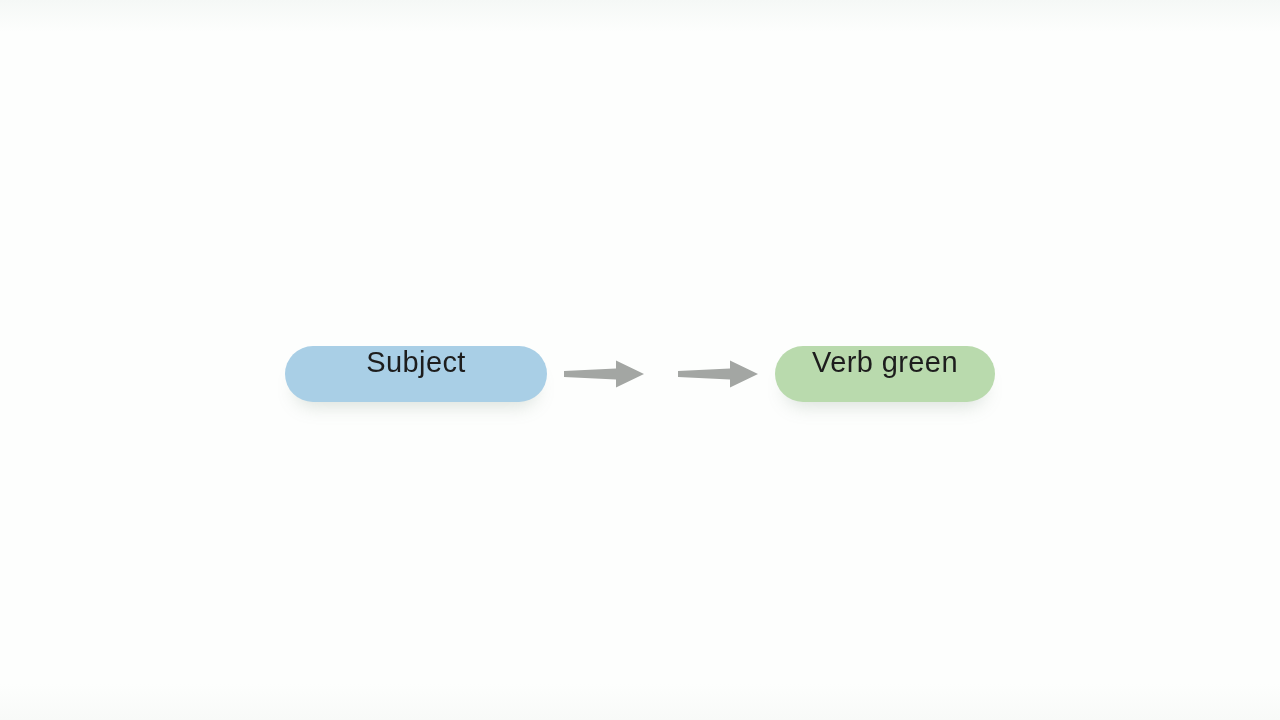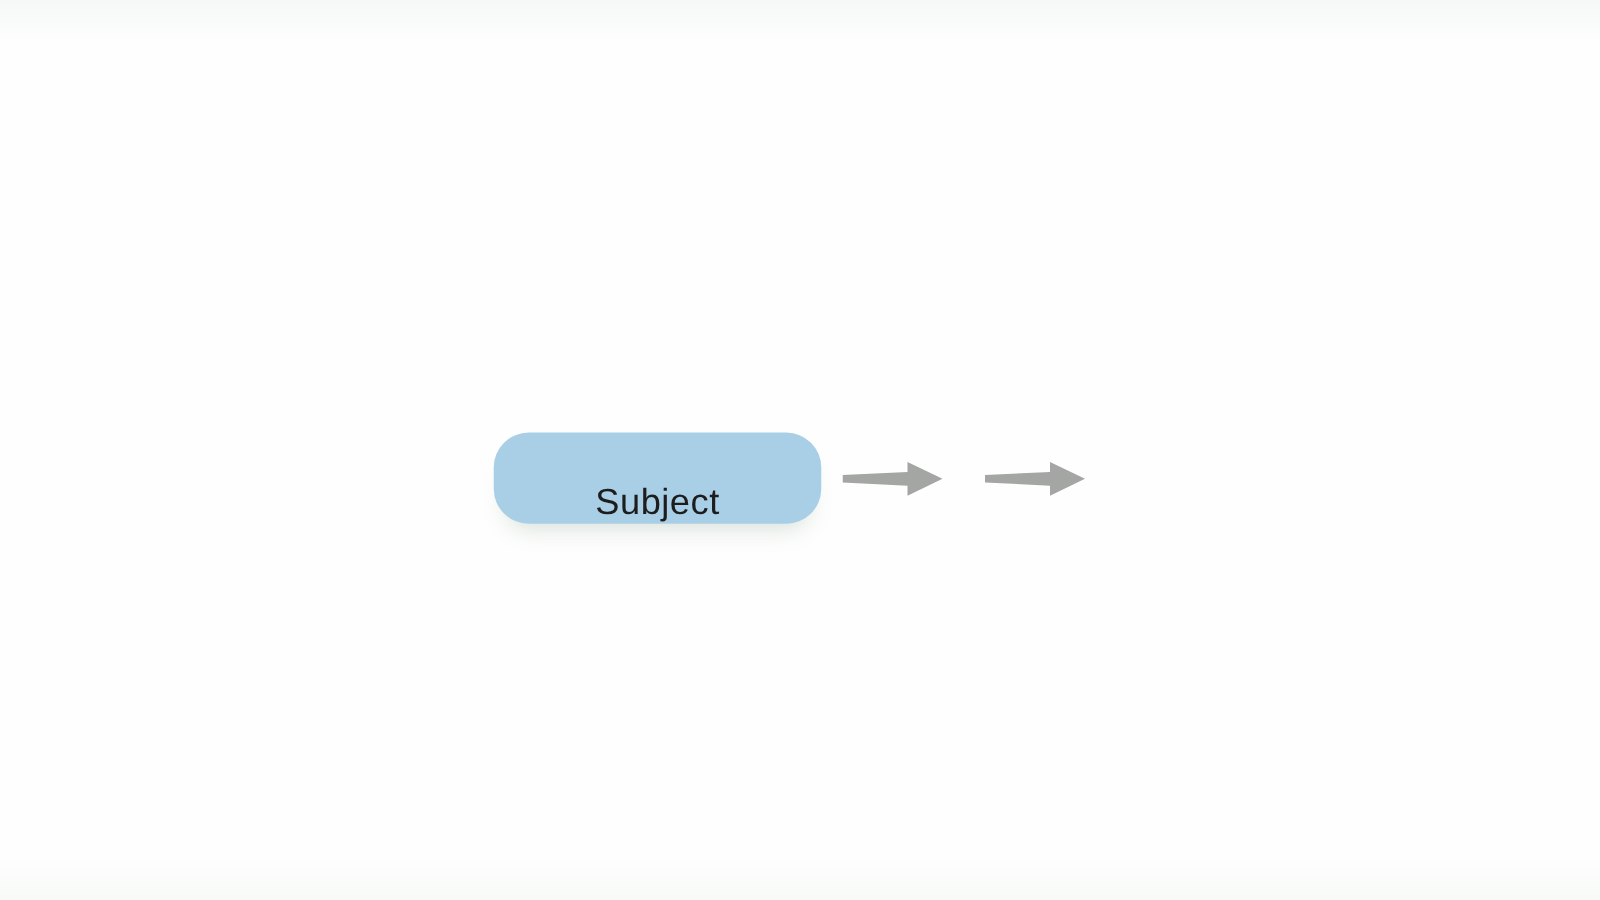--- a/index.html
+++ b/index.html
@@ -22,24 +22,24 @@
   .flow-row {
     position: absolute;
     top: 346px;
     left: 0;
     right: 0;
     display: flex;
     justify-content: center;
     align-items: center;
   }
   .node {
-    height: 73px;
+    height: 56px;
     border-radius: 28px;
     display: flex;
-    align-items: flex-end;
+    align-items: flex-start;
     justify-content: center;
     box-shadow: 0 14px 18px -10px rgba(130, 150, 132, 0.28);
   }
   .node span {
     font-size: 29px;
     color: #1d1d1d;
     letter-spacing: 0.4px;
     white-space: nowrap;
   }
   .node-subject  { width: 262px; }
@@ -63,15 +63,18 @@
 
     <svg class="arrow" width="80" height="30" viewBox="0 0 80 30">
       <polygon points="0,12 52,9.5 52,1.5 80,15 52,28.5 52,20.5 0,18" fill="#a3a6a3"></polygon>
     </svg>
 
 
     <svg class="arrow" width="80" height="30" viewBox="0 0 80 30">
       <polygon points="0,12 52,9.5 52,1.5 80,15 52,28.5 52,20.5 0,18" fill="#a3a6a3"></polygon>
     </svg>
 
+    <div class="node node-verb" style="background: rgb(185, 218, 173);">
+      <span>Verb green</span>
+    </div>
 
   </div>
 </div>
 
 </body></html>

